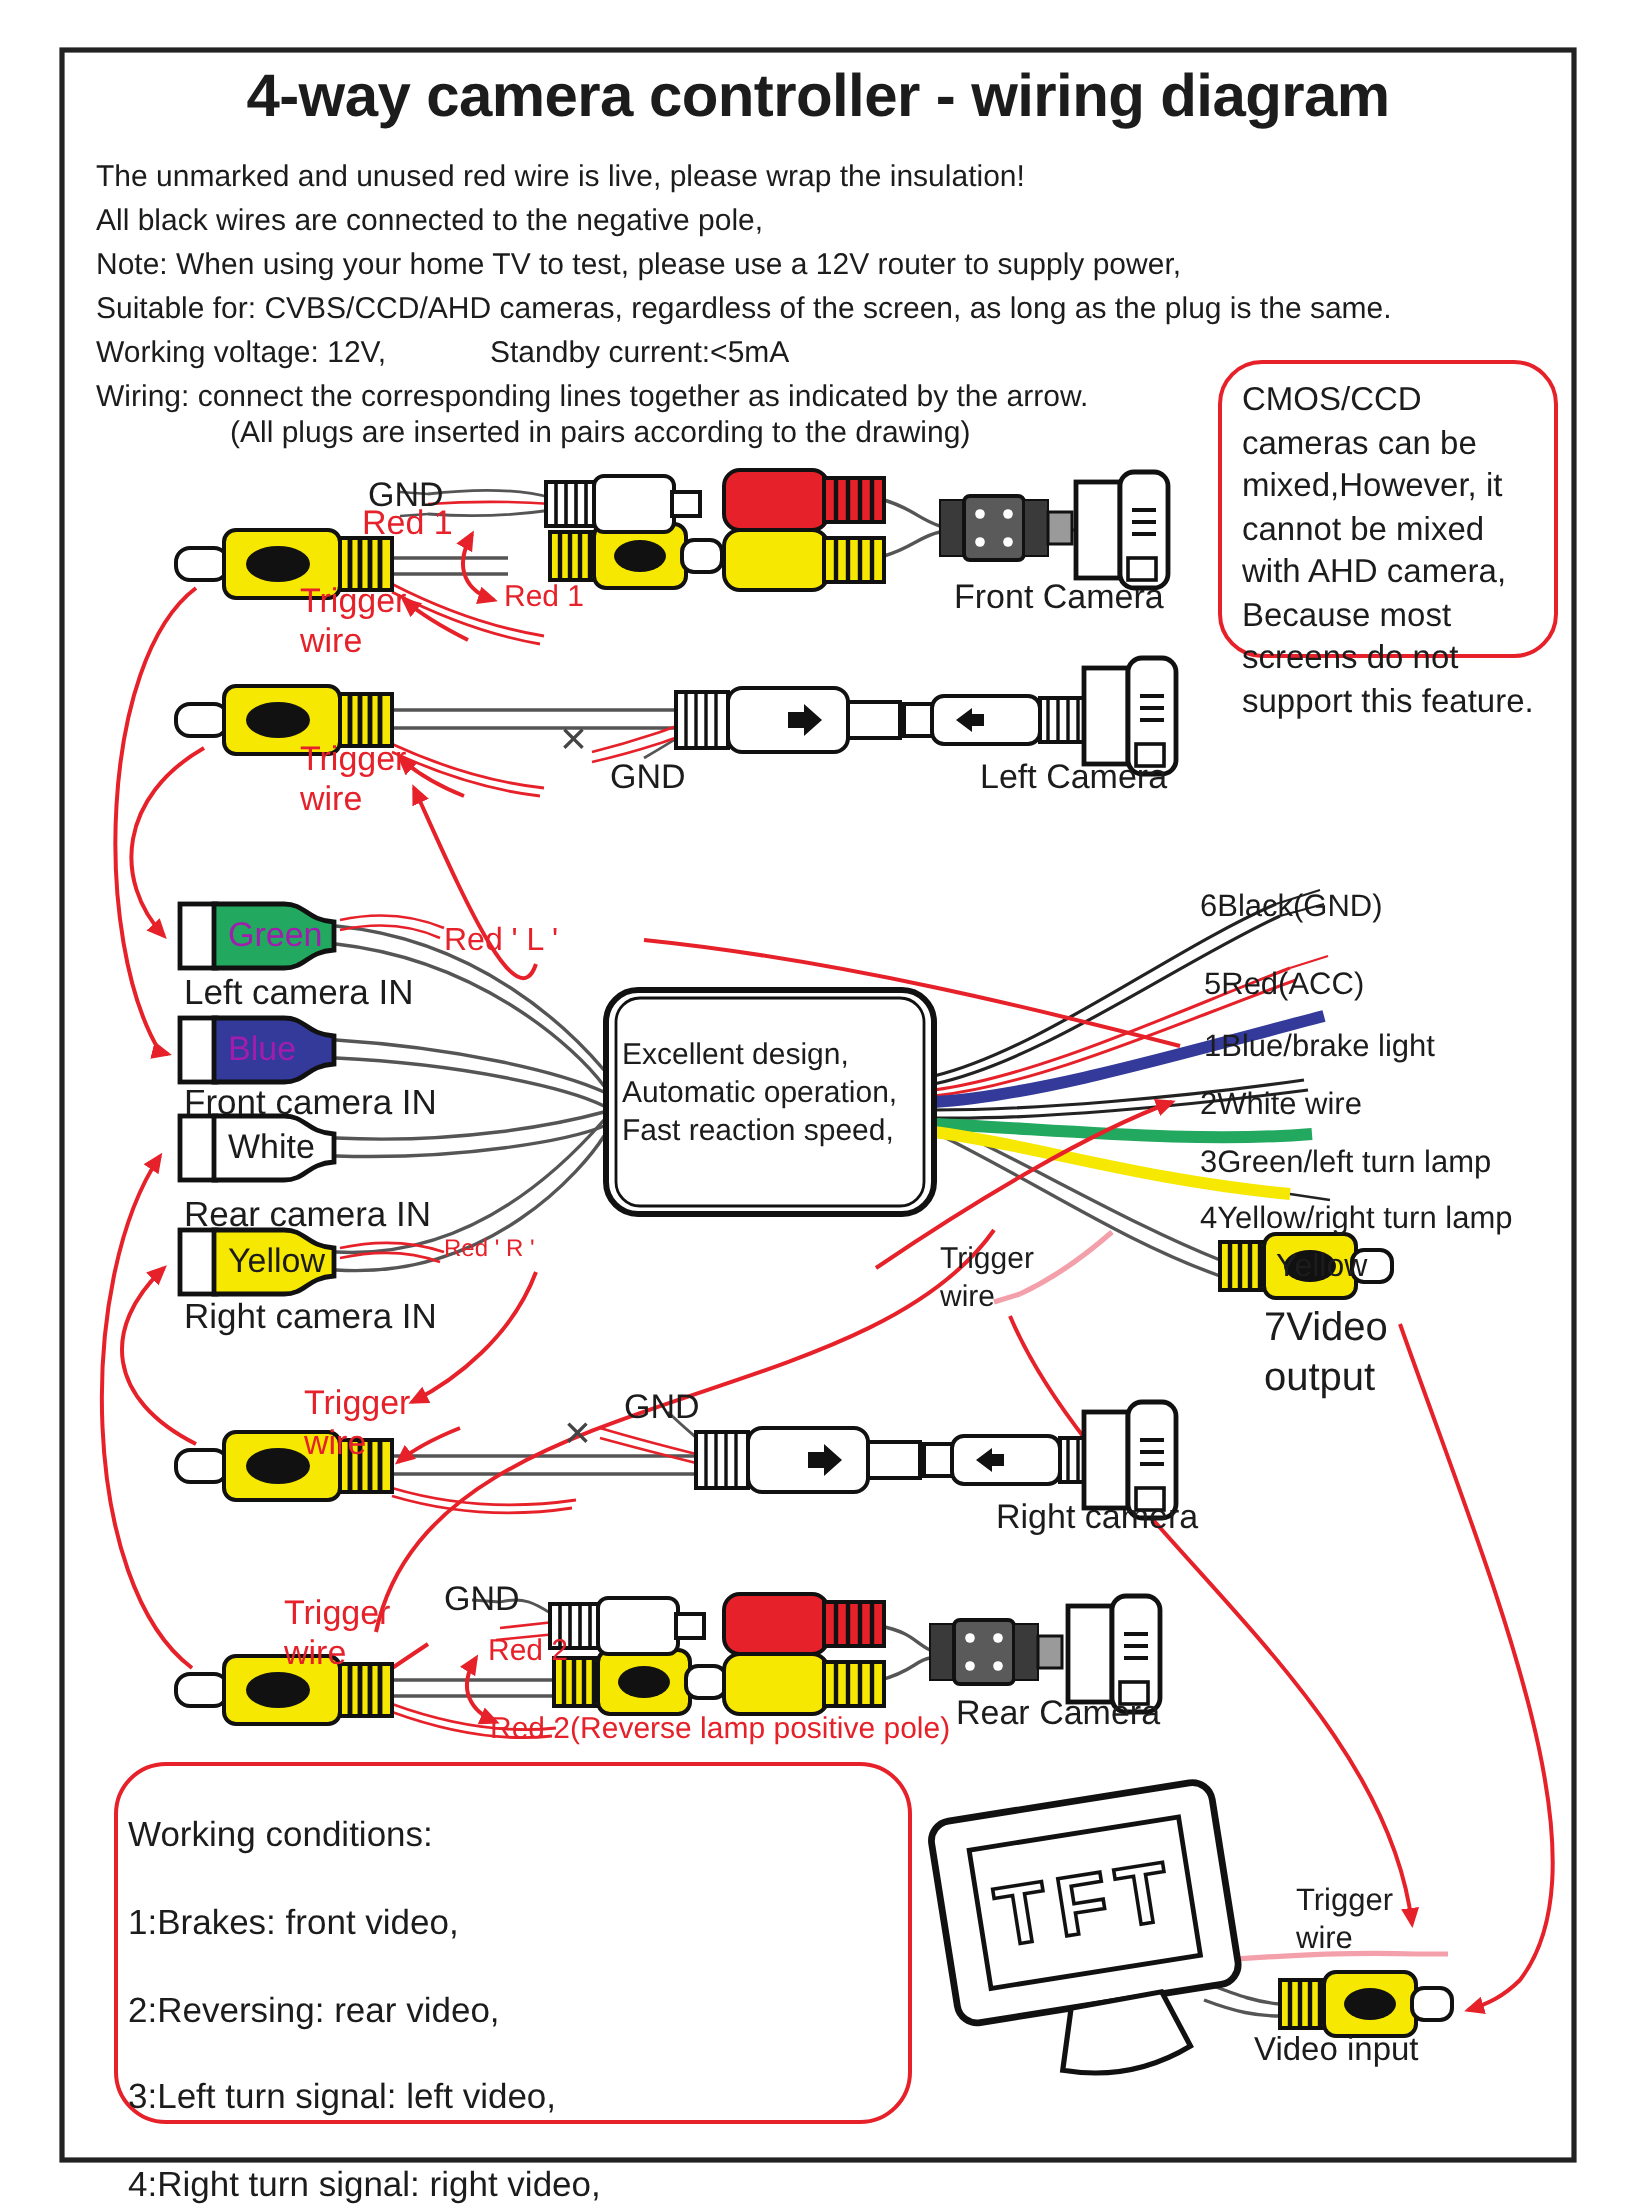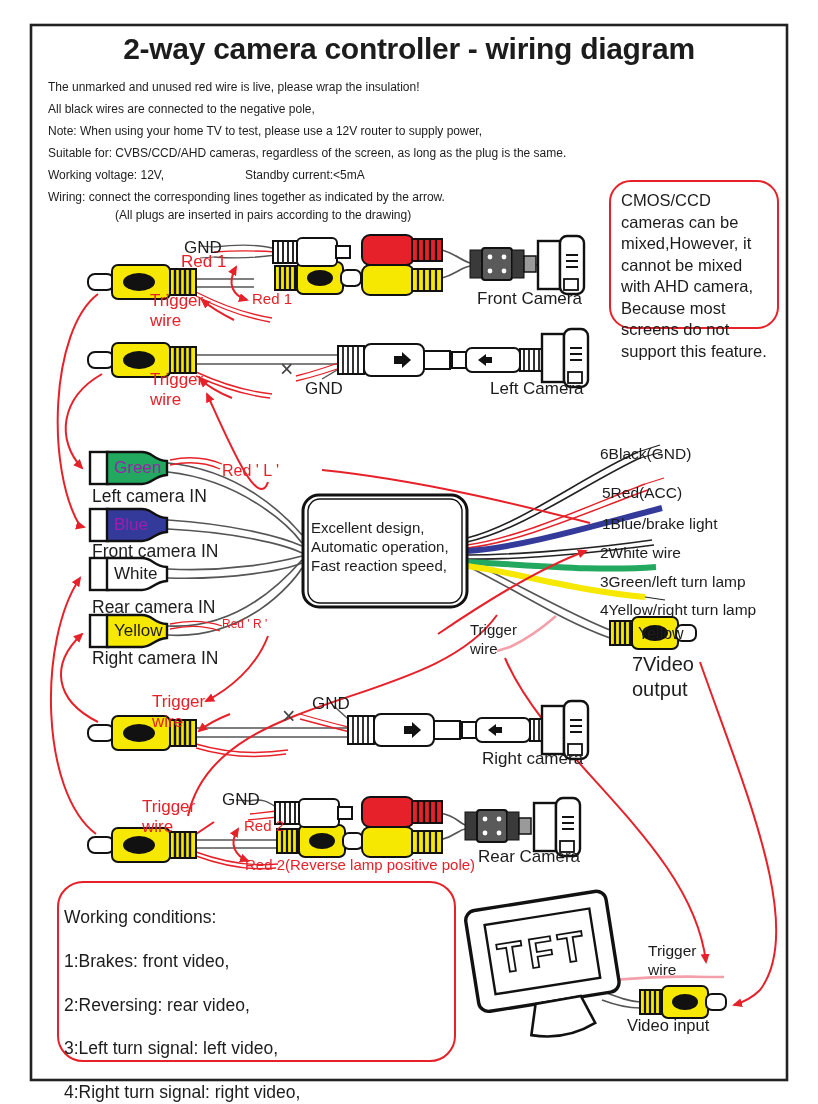--- a/index.html
+++ b/index.html
@@ -7,21 +7,21 @@
         font-family:"Liberation Sans",sans-serif;color:#1c1c1c;overflow:hidden;}
   #art{position:absolute;left:0;top:0;z-index:1;}
   .lbl{position:absolute;z-index:2;font-size:15px;line-height:1.25;white-space:pre-line;color:#1c1c1c;}
   .red{color:#e62129;}
   .sm{font-size:17px;line-height:1.15;}
   .cam{font-size:17px;}
   .cap{font-size:17.5px;}
   .plug-lbl{font-size:17px;font-weight:400;}
   .wht{color:#a21caf;}
   .title{left:31px;top:30px;width:756px;text-align:center;font-size:30px;font-weight:bold;letter-spacing:-0.3px;white-space:nowrap;}
-  .note{left:48px;white-space:nowrap;font-size:12px;}
+  .note{left:48px;white-space:nowrap;font-size:15px;}
   .cmos{left:609px;top:180px;width:170px;height:149px;border:2.5px solid #e62129;border-radius:22px;
         box-sizing:border-box;padding:8px 10px;font-size:16.5px;line-height:21.5px;}
   .wcbox{left:57px;top:881px;width:399px;height:181px;border:2.5px solid #e62129;border-radius:26px;box-sizing:border-box;}
   .wc{left:64px;top:885px;width:390px;font-size:17.5px;line-height:21.9px;}
   .outlbl{font-size:15.5px;white-space:nowrap;}
   .xmark{font-size:23px;color:#444;line-height:1;}
 </style>
 </head>
 <body>
 
@@ -248,21 +248,21 @@
     <rect x="472" y="900" width="142" height="102" rx="10" fill="#fff" stroke="#111" stroke-width="3.4"></rect>
     <rect x="490" y="916" width="106" height="70" fill="#fff" stroke="#111" stroke-width="2.4"></rect>
     <path d="M528,1002 L519,1032 Q552,1043 584,1030 L574,1001 Z" fill="#fff" stroke="#111" stroke-width="2.6"></path>
     <text x="544" y="966" text-anchor="middle" font-size="42" font-weight="bold" letter-spacing="5" font-family="Liberation Sans, sans-serif" fill="#fff" stroke="#111" stroke-width="1.8">TFT</text>
   </g>
   <g>
     <use href="#rcaR" transform="translate(640,1002)"></use>
   </g>
 </svg>
 
-<div class="lbl title">2-way camera controller - wiring diagram</div>
+<div class="lbl title">4-way camera controller - wiring diagram</div>
 
 <div class="lbl note" style="top:80px">The unmarked and unused red wire is live, please wrap the insulation!</div>
 <div class="lbl note" style="top:102px">All black wires are connected to the negative pole,</div>
 <div class="lbl note" style="top:124px">Note: When using your home TV to test, please use a 12V router to supply power,</div>
 <div class="lbl note" style="top:146px">Suitable for: CVBS/CCD/AHD cameras, regardless of the screen, as long as the plug is the same.</div>
 <div class="lbl note" style="top:168px">Working voltage: 12V,</div>
 <div class="lbl note" style="top:168px;left:245px">Standby current:&lt;5mA</div>
 <div class="lbl note" style="top:190px">Wiring: connect the corresponding lines together as indicated by the arrow.</div>
 <div class="lbl note" style="top:208px;left:115px">(All plugs are inserted in pairs according to the drawing)</div>
 
@@ -305,21 +305,21 @@
 <div class="lbl" style="left:470px;top:621px;font-size:15px">Trigger
 wire</div>
 <div class="lbl" style="left:638px;top:624px;font-size:16px">Yellow</div>
 <div class="lbl" style="left:632px;top:652px;font-size:20px">7Video
 output</div>
 
 <div class="lbl sm red" style="left:152px;top:692px">Trigger
 wire</div>
 <div class="lbl sm" style="left:312px;top:694px">GND</div>
 <div class="lbl xmark" style="left:282px;top:705px">×</div>
-<div class="lbl cam" style="left:482px;top:748px">Right camera</div>
+<div class="lbl cam" style="left:498px;top:748px">Right camera</div>
 
 <div class="lbl sm" style="left:222px;top:790px">GND</div>
 <div class="lbl sm red" style="left:142px;top:797px">Trigger
 wire</div>
 <div class="lbl sm red" style="left:244px;top:817px;font-size:15px">Red 2</div>
 <div class="lbl red" style="left:245px;top:856px;font-size:15px">Red 2(Reverse lamp positive pole)</div>
 <div class="lbl cam" style="left:478px;top:846px">Rear Camera</div>
 
 <div class="lbl wcbox"></div>
 <div class="lbl wc">

